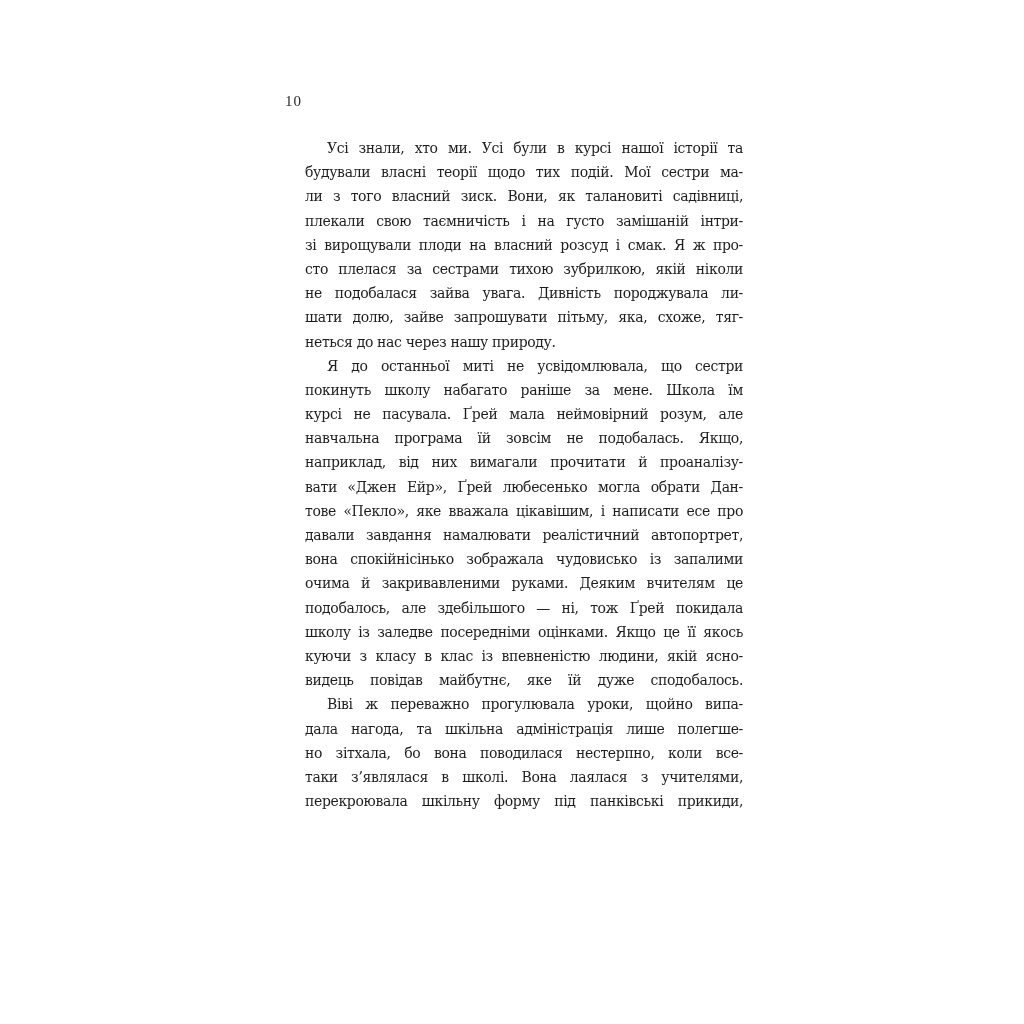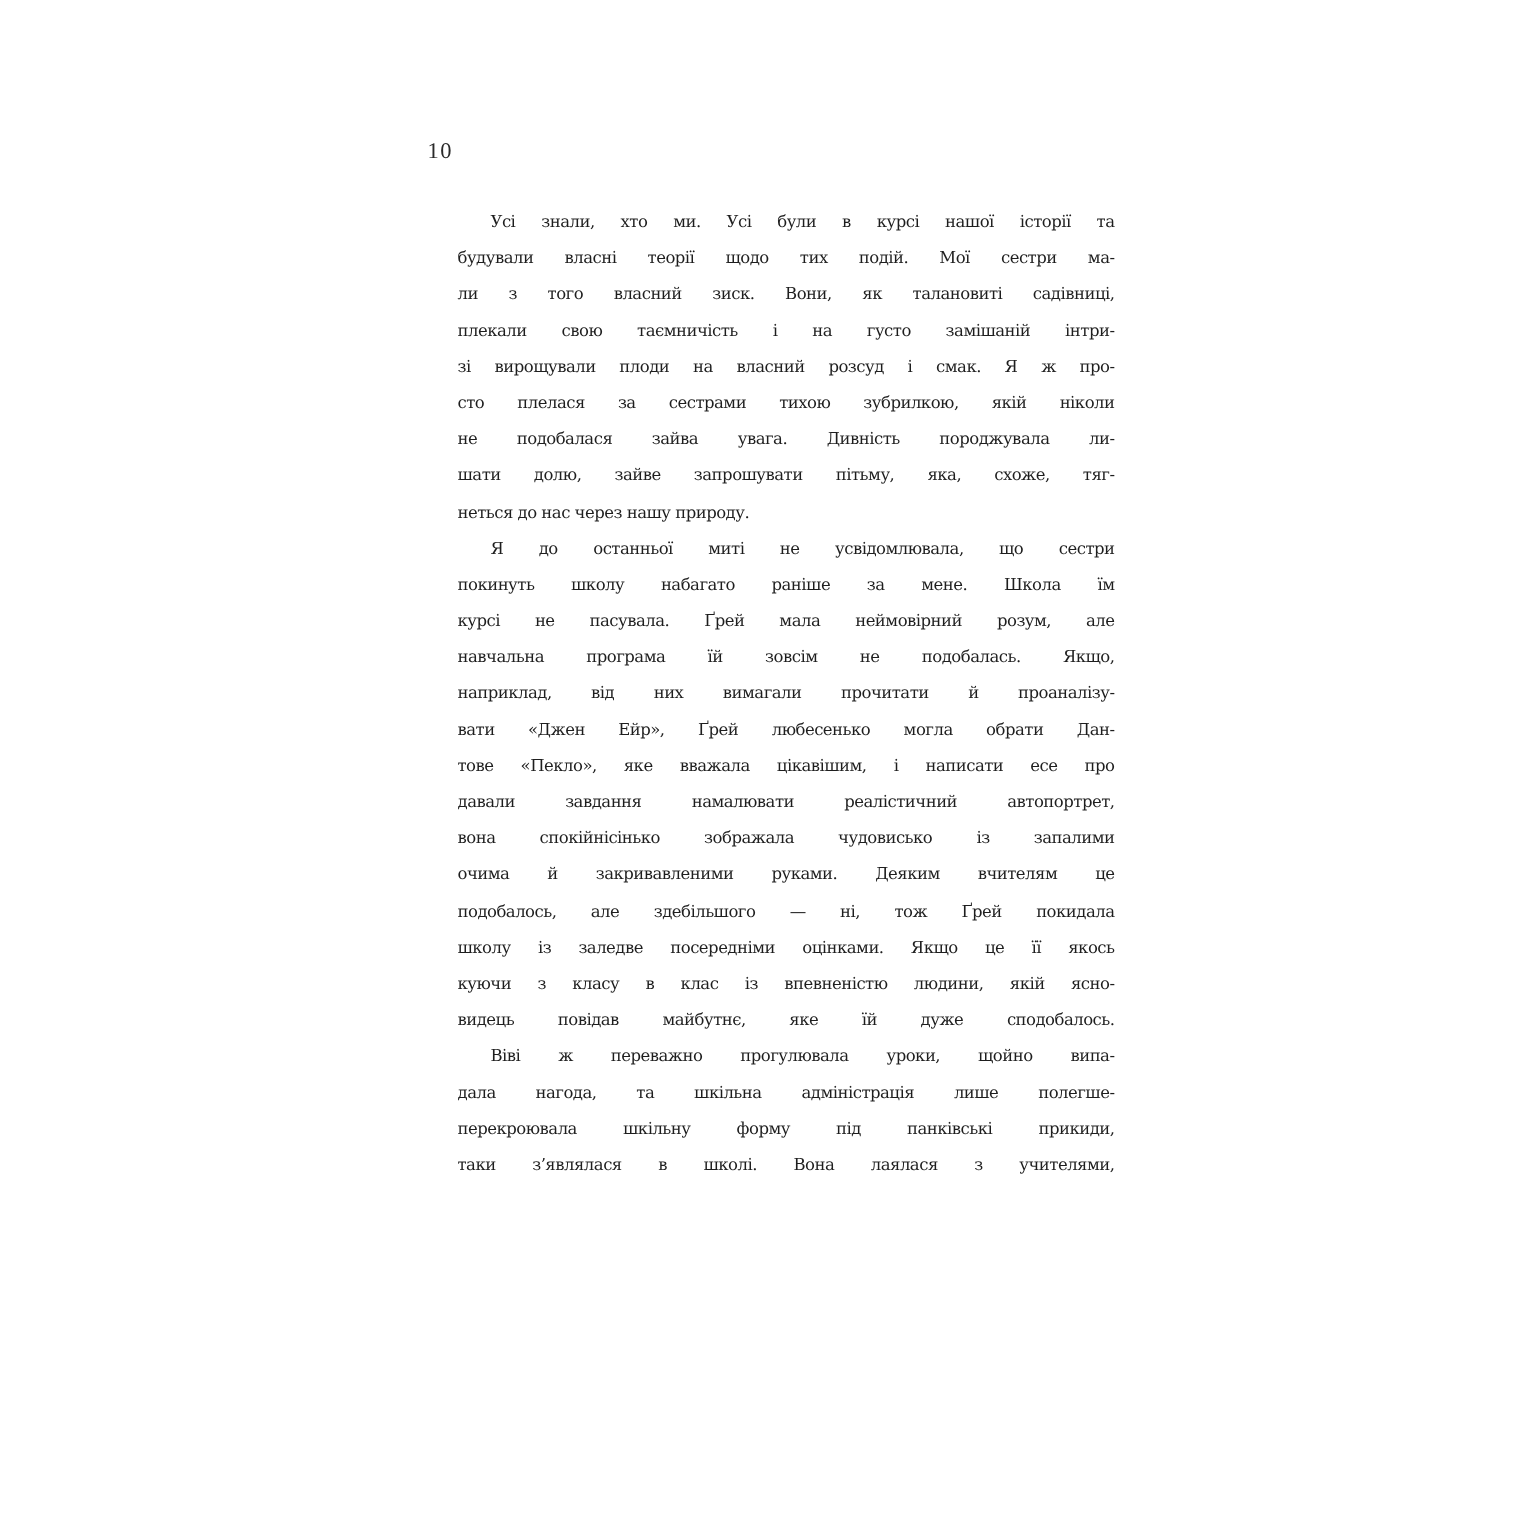--- a/index.html
+++ b/index.html
@@ -7,21 +7,21 @@
   .page { position: absolute; left: 0; top: 0; width: 1024px; height: 1024px; background: #ffffff; padding-left: 17px; }
   .folio {
     position: absolute; left: 285px; top: 93px;
     font-family: "Liberation Serif", "DejaVu Serif", serif;
     font-size: 15px; color: #2a2a2a; letter-spacing: 1px;
     font-variant: small-caps;
   }
   .text-block {
     position: absolute; left: 305px; top: 136px; width: 438px;
     font-family: "DejaVu Serif", "Liberation Serif", serif;
-    font-size: 11px; line-height: 24.2px; color: #1e1e1e;
+    font-size: 14px; line-height: 24.2px; color: #1e1e1e;
     letter-spacing: -0.35px;
   }
   .line { display: block; white-space: nowrap; text-align: justify; text-align-last: justify; height: 24.2px; }
   .line.indent { padding-left: 22px; }
   .line.last { text-align-last: left; }
 </style>
 </head>
 <body>
 
 <div class="page">
@@ -51,17 +51,18 @@
       <span class="line">вона спокійнісінько зображала чудовисько із запалими</span>
       <span class="line">очима й закривавленими руками. Деяким вчителям це</span>
       <span class="line">подобалось, але здебільшого — ні, тож Ґрей покидала</span>
       <span class="line">школу із заледве посередніми оцінками. Якщо це її якось</span>
       <span class="line">куючи з класу в клас із впевненістю людини, якій ясно-</span>
       <span class="line">видець повідав майбутнє, яке їй дуже сподобалось.</span>
     </div>
     <div>
       <span class="line indent">Віві ж переважно прогулювала уроки, щойно випа-</span>
       <span class="line">дала нагода, та шкільна адміністрація лише полегше-</span>
+      <span class="line">но зітхала, бо вона поводилася нестерпно, коли все-</span>
+      <span class="line">таки з’являлася в школі. Вона лаялася з учителями,</span>
       <span class="line">перекроювала шкільну форму під панківські прикиди,</span>
-      <span class="line">таки з’являлася в школі. Вона лаялася з учителями,</span>
     </div>
   </div>
 </div>
 
 </body></html>

